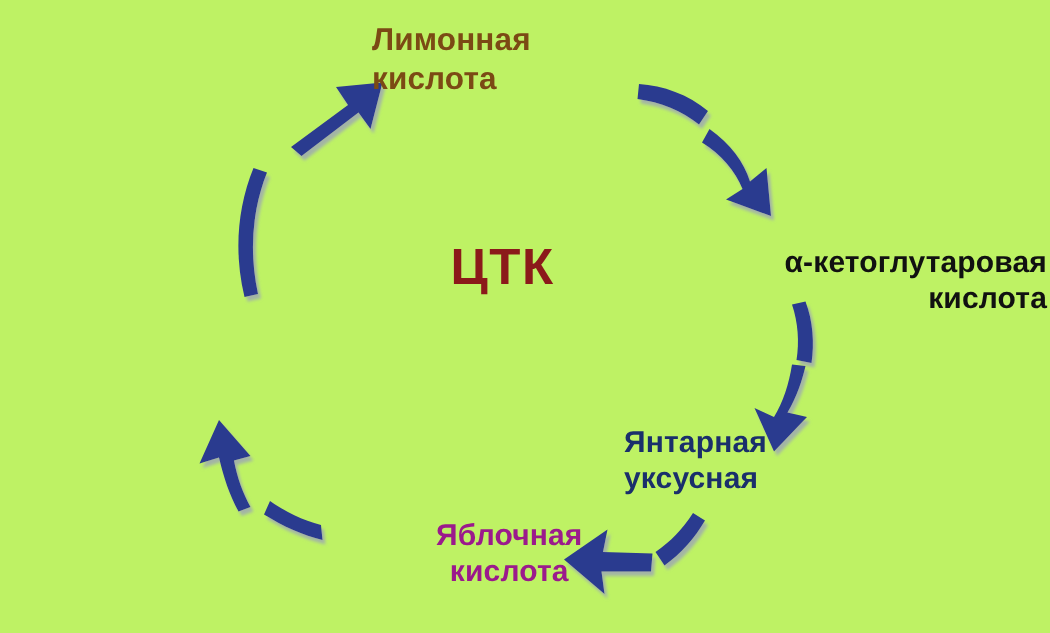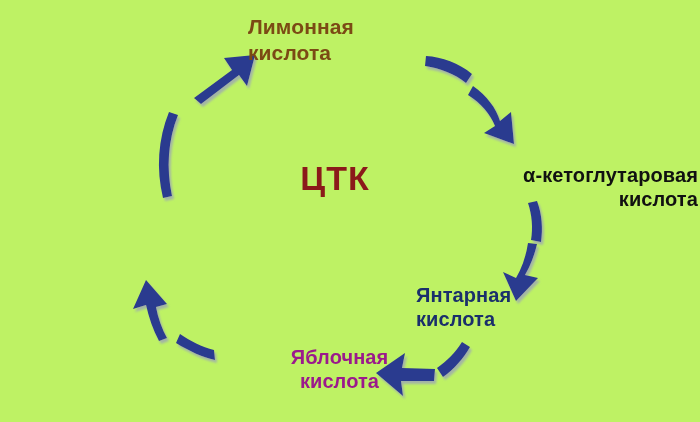--- a/index.html
+++ b/index.html
@@ -118,21 +118,21 @@
     </g>
   </svg>
 
   <div class="node-label" id="label-citric">Лимонная
 кислота</div>
 
   <div class="node-label" id="label-ketoglutaric">α-кетоглутаровая
 кислота</div>
 
   <div class="node-label" id="label-succinic">Янтарная
-кислота</div>
+уксусная</div>
 
   <div class="node-label" id="label-malic">Яблочная
 кислота</div>
 
 
   <div class="node-label" id="label-center">ЦТК</div>
 
 </div>
 
 </body></html>

